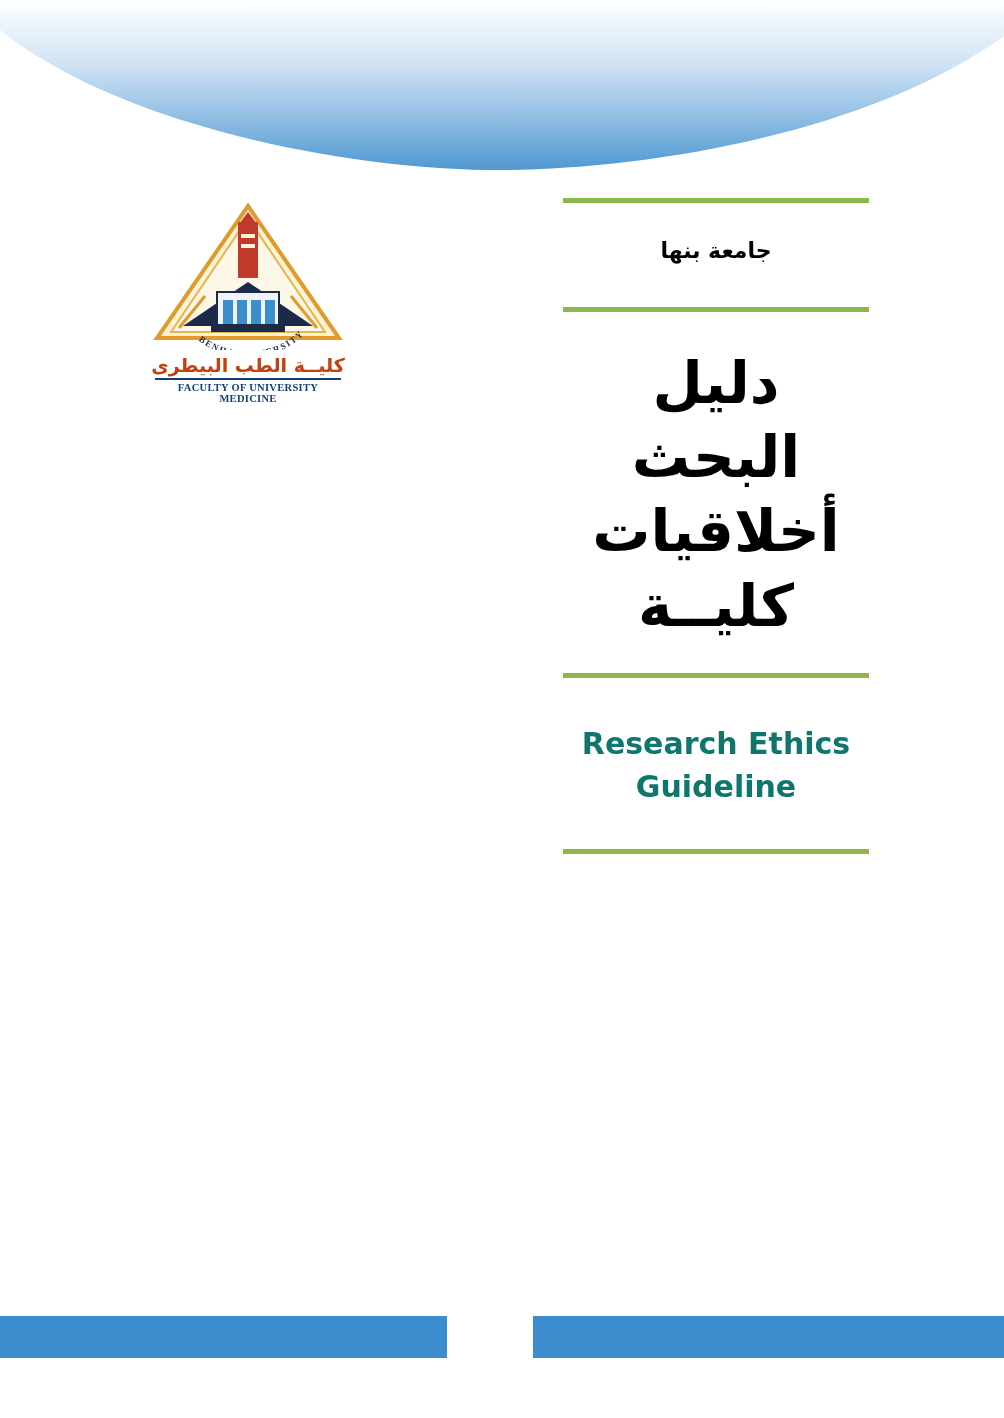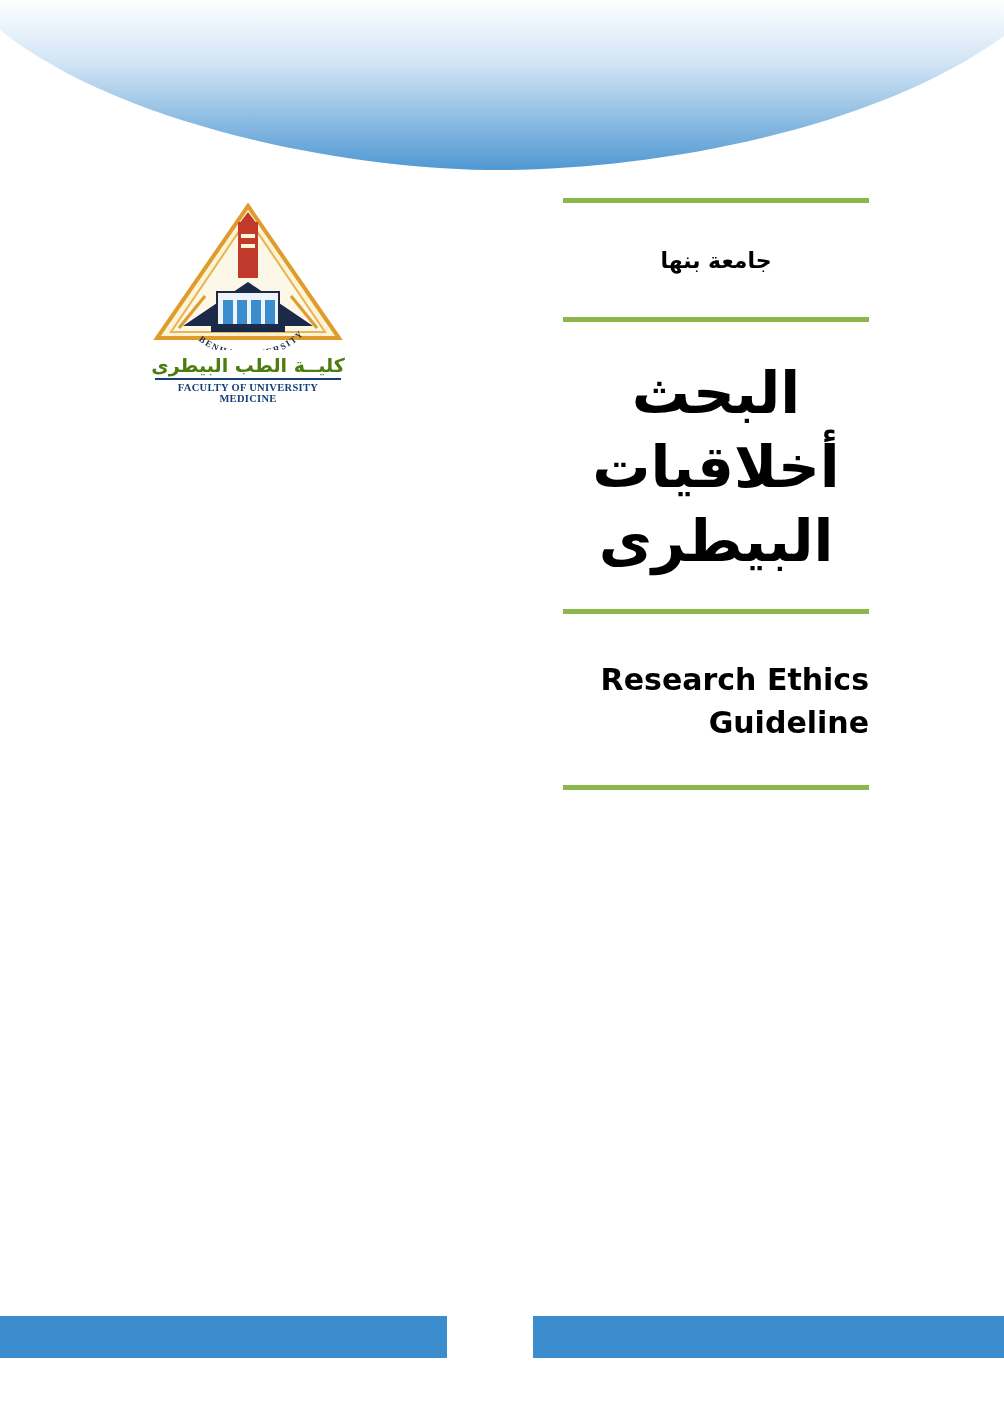--- a/index.html
+++ b/index.html
@@ -81,21 +81,21 @@
     height: 150px;
     margin: 0 auto;
     position: relative;
   }
   .logo-mark svg { display: block; }
   .logo-caption-ar {
     margin-top: 4px;
     font-family: "DejaVu Sans", sans-serif;
     font-size: 19px;
     font-weight: bold;
-    color: #4d7c0f;
+    color: #c2410c;
     letter-spacing: 0px;
     direction: rtl;
   }
   .logo-rule {
     width: 186px;
     height: 2px;
     background: #123f77;
     margin: 2px auto 2px auto;
   }
   .logo-caption-en {
@@ -119,40 +119,39 @@
     height: 5px;
     background: #8cb84b;
   }
   .uni-lines {
     direction: rtl;
     font-family: "DejaVu Sans", sans-serif;
     font-weight: bold;
     font-size: 22px;
     line-height: 1.45;
     color: #000000;
-    padding: 42px 0 40px 0;
+    padding: 32px 0 40px 0;
   }
   .main-title-ar {
     direction: rtl;
     font-family: "DejaVu Sans", serif;
     font-weight: bold;
     font-size: 58px;
     line-height: 1.28;
     color: #000000;
     padding: 34px 0 30px 0;
     letter-spacing: 0px;
   }
   .main-title-en {
     font-family: "DejaVu Sans", sans-serif;
     font-weight: bold;
     font-size: 30px;
     line-height: 1.45;
-    color: #000000;
+    color: #0f766e;
     padding: 44px 0 40px 0;
-    text-align: right;
   }
 </style>
 </head>
 <body>
 
 <div class="page">
 
   <div class="top-deco">
     <svg width="1004" height="200" viewBox="0 0 1004 200" xmlns="http://www.w3.org/2000/svg">
       <defs>
@@ -216,23 +215,24 @@
 
     <div class="green-rule"></div>
 
     <div class="uni-lines">
       <div>جامعة بنها</div>
     </div>
 
     <div class="green-rule"></div>
 
     <div class="main-title-ar">
+      <div>دليل</div>
       <div>البحث</div>
       <div>أخلاقيات</div>
-      <div>البيطرى</div>
+      <div>كليــة</div>
     </div>
 
     <div class="green-rule"></div>
 
     <div class="main-title-en">
       <div>Research Ethics</div>
       <div>Guideline</div>
     </div>
 
     <div class="green-rule"></div>

